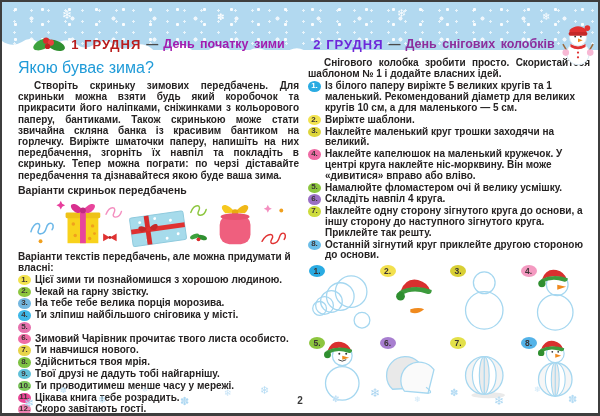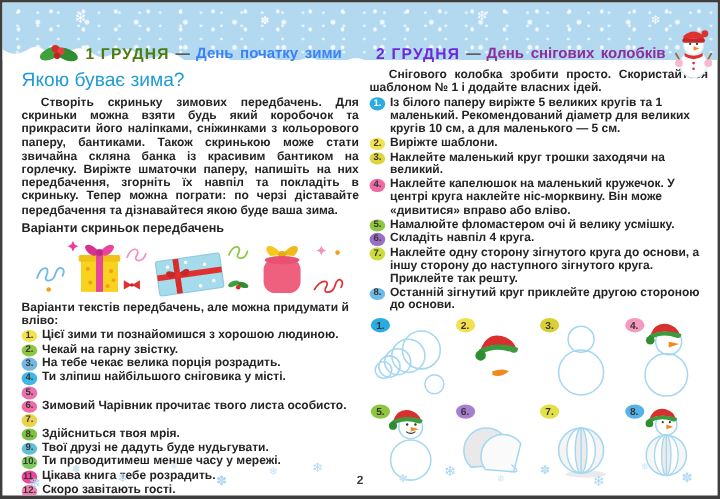--- a/index.html
+++ b/index.html
@@ -86,23 +86,23 @@
 
   <div class="col col-left">
     <div class="hdr">
       <svg width="34" height="25" viewBox="0 0 34 26">
         <ellipse cx="10" cy="13" rx="10" ry="5" transform="rotate(-24 10 13)" fill="#3da23d"></ellipse>
         <ellipse cx="24" cy="14" rx="10" ry="5" transform="rotate(20 24 14)" fill="#2f8f30"></ellipse>
         <circle cx="14" cy="9" r="3.2" fill="#d92b2b"></circle>
         <circle cx="19" cy="11" r="3.2" fill="#e84141"></circle>
         <circle cx="15.5" cy="15" r="2.8" fill="#c32222"></circle>
       </svg>
-      <span class="day" style="color:#4d7c0f">1 ГРУДНЯ</span>
+      <span class="day" style="color:#b91c1c">1 ГРУДНЯ</span>
       <span class="dash">—</span>
-      <span class="h-title" style="color:#3b82f6">День початку зими</span>
+      <span class="h-title" style="color:#a21caf">День початку зими</span>
     </div>
 
     <div class="subtitle" style="color:#209bd8">Якою буває зима?</div>
 
     <p class="para">Створіть скриньку зимових передбачень. Для скриньки можна взяти будь який коробочок та прикрасити його наліпками, сніжинками з кольорового паперу, бантиками. Також скринькою може стати звичайна скляна банка із красивим бантиком на горлечку. Виріжте шматочки паперу, напишіть на них передбачення, згорніть їх навпіл та покладіть в скриньку. Тепер можна пограти: по черзі діставайте передбачення та дізнавайтеся якою буде ваша зима.</p>
 
     <div class="caption">Варіанти скриньок передбачень</div>
 
     <svg class="illustration" viewBox="0 0 270 54">
       <g>
@@ -159,64 +159,65 @@
         <ellipse cx="214" cy="20.5" rx="15" ry="3.5" fill="#e8516f"></ellipse>
       </g>
       <g>
         <path d="M242 46 C248 36 256 38 252 44 C248 50 258 50 260 42 C262 34 269 38 265 44" stroke="#e03131" fill="none" stroke-width="1.5" stroke-linecap="round"></path>
       </g>
       <path d="M248 8 l1.4 2.8 2.8 1.4 -2.8 1.4 -1.4 2.8 -1.4 -2.8 -2.8 -1.4 2.8 -1.4 z" fill="#f48fc0"></path>
       <circle cx="262" cy="14" r="2" fill="#f0a01e"></circle>
       <circle cx="12" cy="46" r="2" fill="#f0a01e"></circle>
     </svg>
 
-    <div class="list-intro">Варіанти текстів передбачень, але можна придумати й вліво:</div>
+    <div class="list-intro">Варіанти текстів передбачень, але можна придумати й власні:</div>
 
     <ol class="plist">
   <li>
     <span class="badge" style="background: rgb(242, 227, 78);">1.</span>
     <span>Цієї зими ти познайомишся з хорошою людиною.</span>
   </li>
 
   <li>
     <span class="badge" style="background: rgb(141, 198, 63);">2.</span>
     <span>Чекай на гарну звістку.</span>
   </li>
 
   <li>
     <span class="badge" style="background: rgb(116, 183, 224);">3.</span>
-    <span>На тебе чекає велика порція розрадить.</span>
+    <span>На тебе тебе велика порція морозива.</span>
   </li>
 
   <li>
     <span class="badge" style="background: rgb(63, 184, 232);">4.</span>
     <span>Ти зліпиш найбільшого сніговика у місті.</span>
   </li>
 
   <li>
     <span class="badge" style="background: rgb(230, 114, 174);">5.</span>
   </li>
 
   <li>
     <span class="badge" style="background: rgb(239, 107, 165);">6.</span>
     <span>Зимовий Чарівник прочитає твого листа особисто.</span>
   </li>
 
   <li>
     <span class="badge" style="background: rgb(232, 212, 74);">7.</span>
+    <span>Ти навчишся нового.</span>
   </li>
 
   <li>
     <span class="badge" style="background: rgb(126, 194, 66);">8.</span>
     <span>Здійсниться твоя мрія.</span>
   </li>
 
   <li>
     <span class="badge" style="background: rgb(95, 192, 216);">9.</span>
-    <span>Твої друзі не дадуть буде нудьгувати.</span>
+    <span>Твої друзі не дадуть тобі найгарнішу.</span>
   </li>
 
   <li>
     <span class="badge" style="background: rgb(126, 201, 94);">10.</span>
     <span>Ти проводитимеш менше часу у мережі.</span>
   </li>
 
   <li>
     <span class="badge" style="background: #ec4899;">11.</span>
     <span>Цікава книга тебе розрадить.</span>

